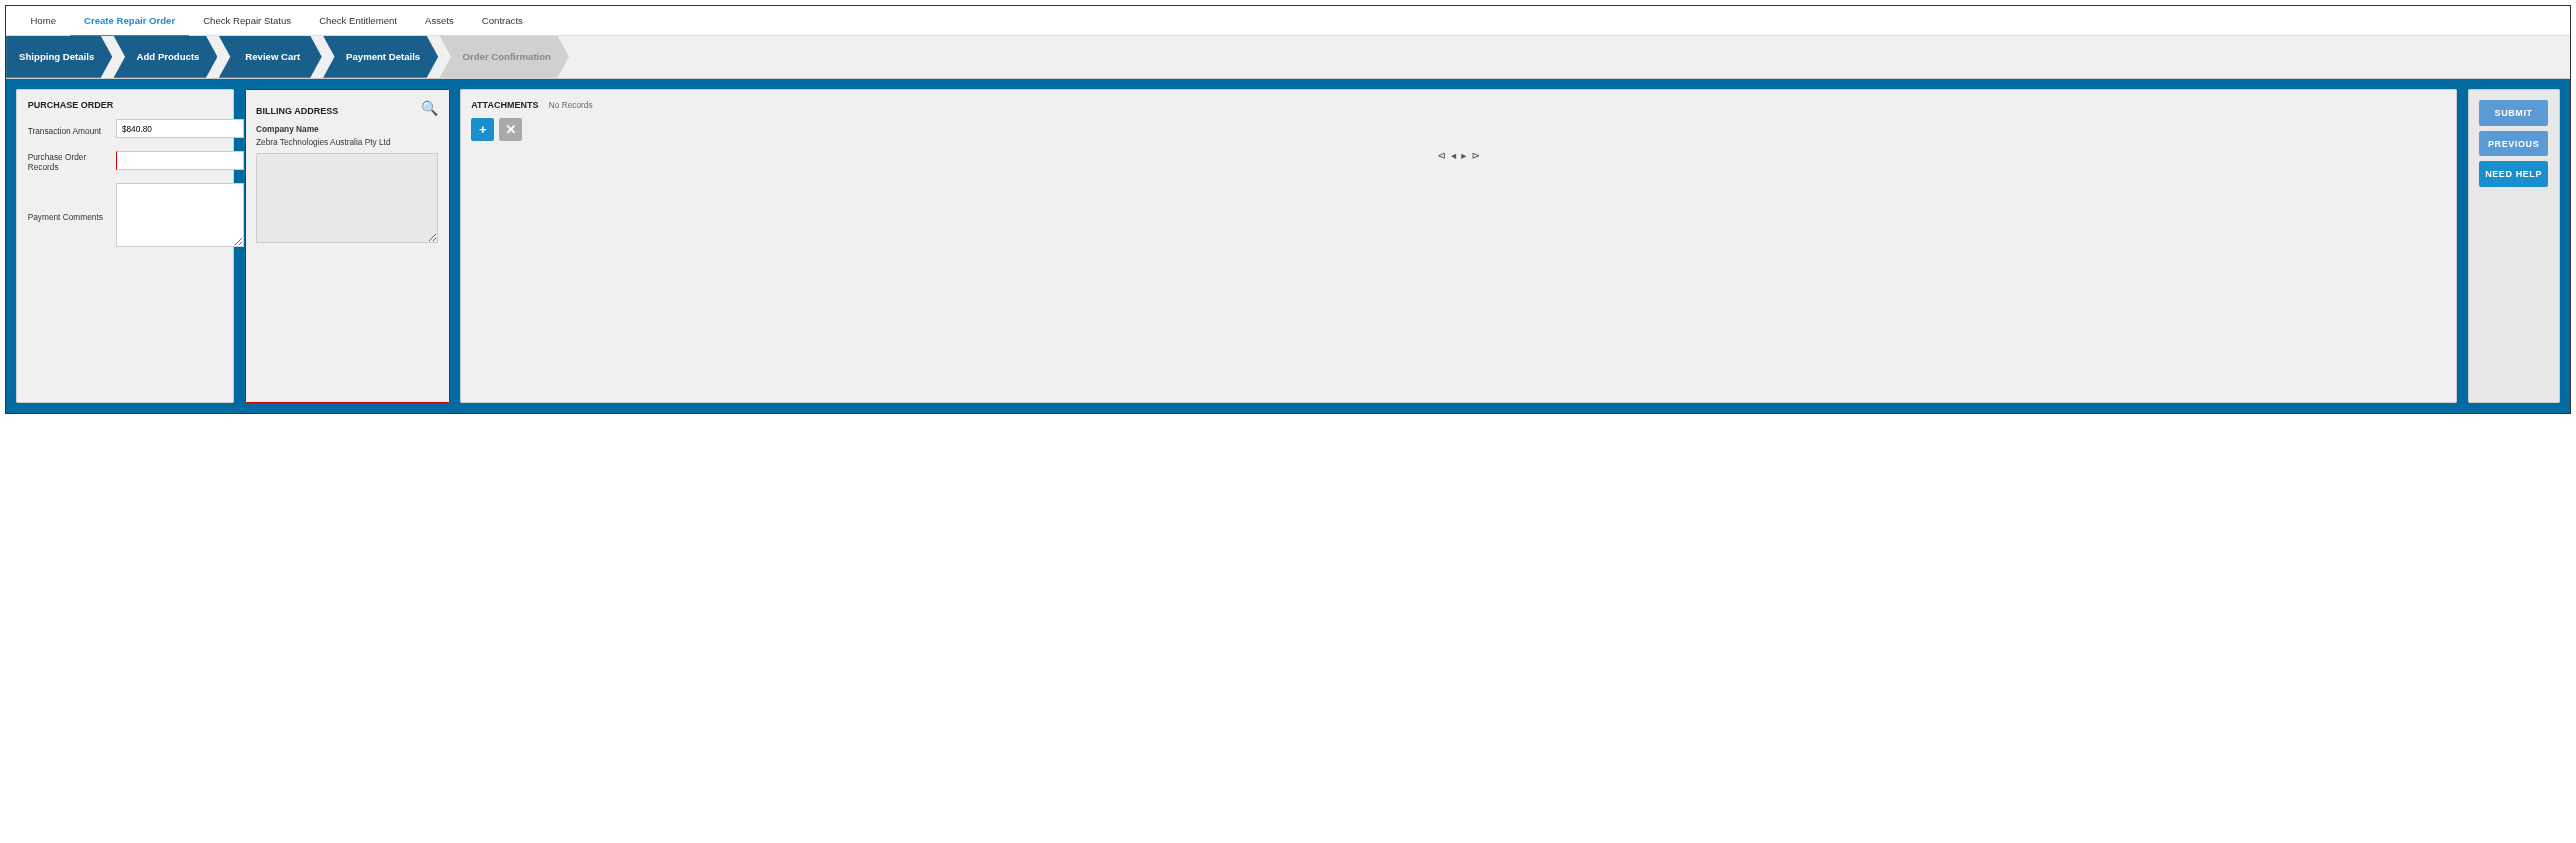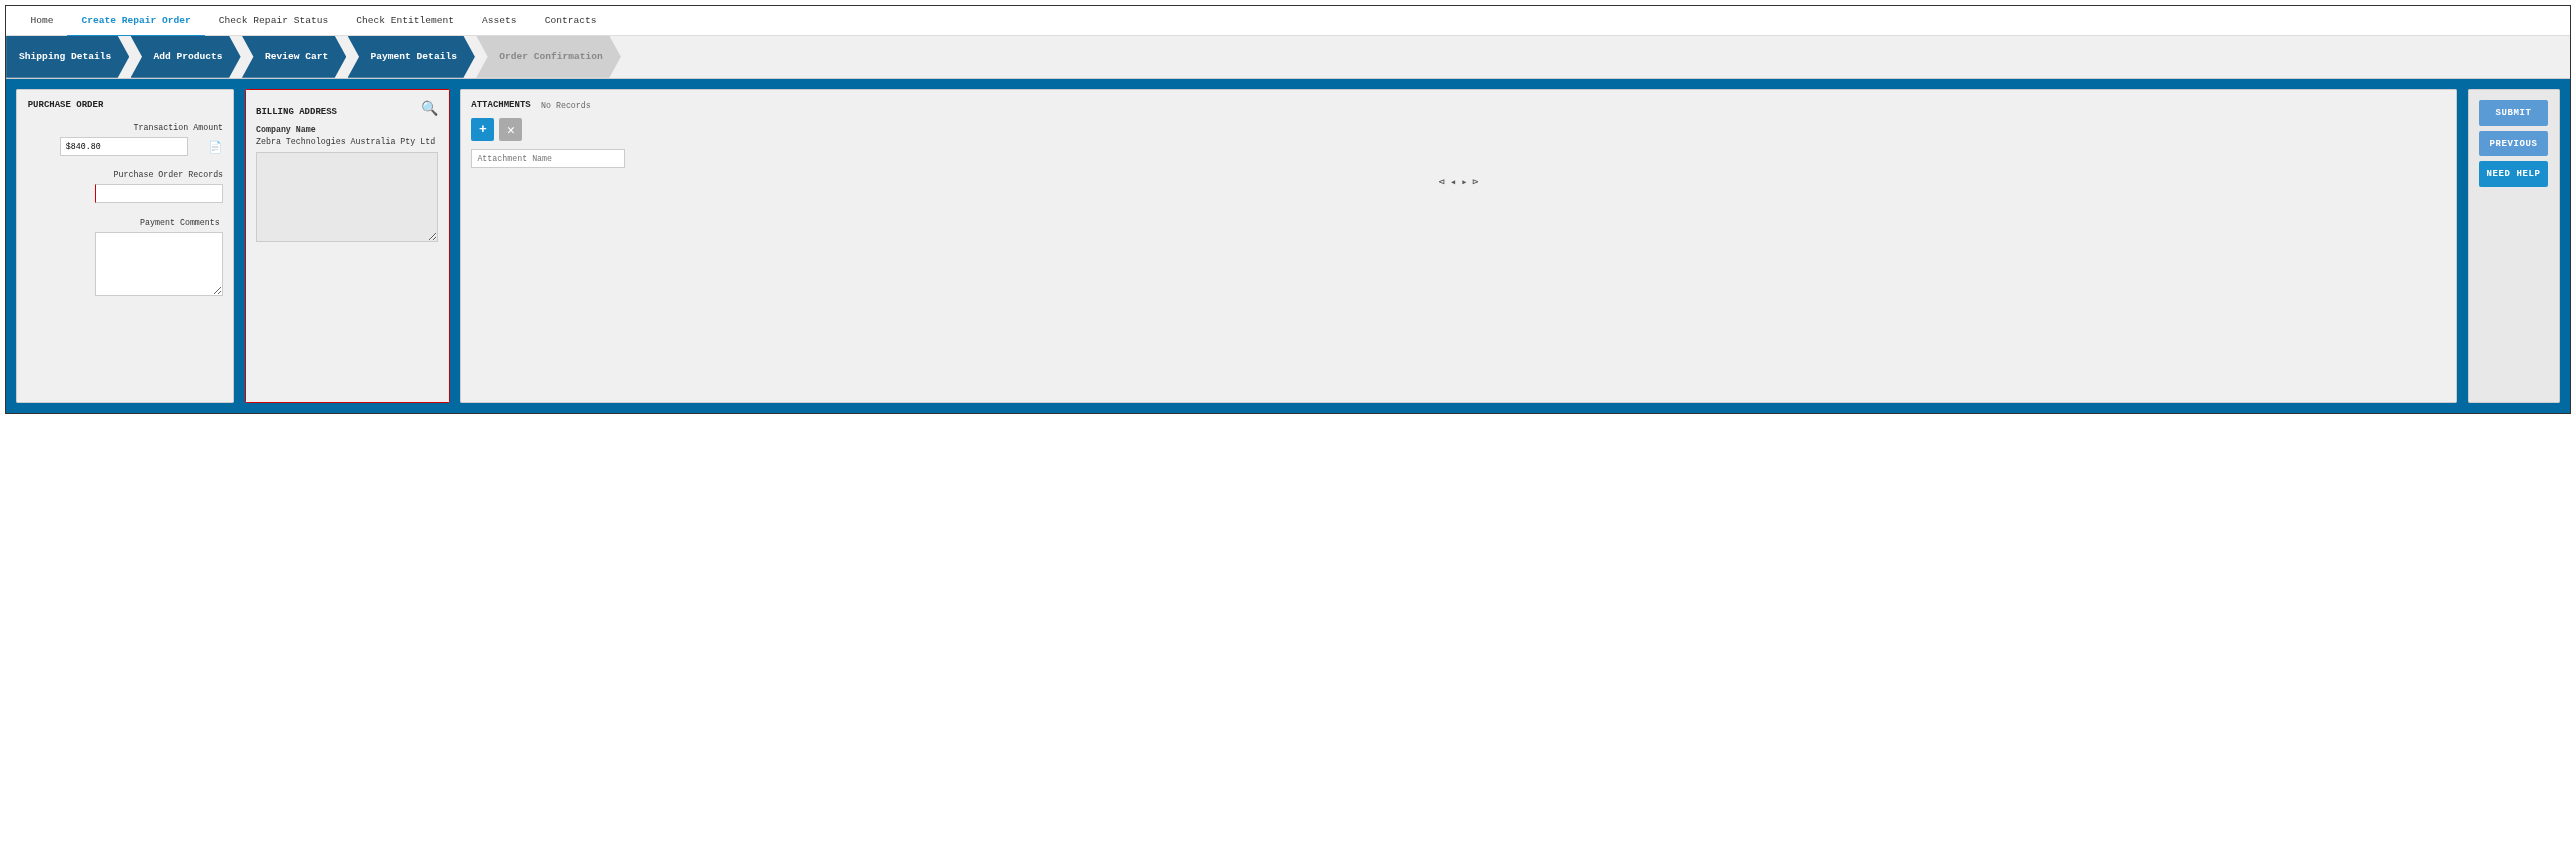--- a/index.html
+++ b/index.html
@@ -1,15 +1,15 @@
 <!DOCTYPE html>
 <html style="font-size:10.3px"><head>
   <meta charset="utf-8">
   <style>
-    * { box-sizing: border-box; margin: 0; padding: 0; font-family: Liberation Mono, monospace; }
+    * { box-sizing: border-box; margin: 0; padding: 0; }
     body {
       font-family: Arial, sans-serif;
       font-size: 8.3px;
       background: #fff;
     }
 
     
     .top-nav {
       display: flex;
       align-items: center;
@@ -94,24 +94,23 @@
     }
 
     
     .purchase-order-panel {
       width: 218px;
       flex-shrink: 0;
     }
 
     .form-row {
       display: flex;
-      align-items: flex-end;
+      align-items: center;
       margin-bottom: 10.3px;
       gap: 5.1px;
-      flex-direction: column;
     }
 
     .form-label {
       font-size: 8.3px;
       color: #333;
       font-weight: normal;
       min-width: 83px;
       padding-top: 3.8px;
     }
 
@@ -368,23 +367,20 @@
 
     <div class="panel attachments-panel">
       <div class="attachments-header">
         <div class="panel-title" style="margin-bottom:0;">ATTACHMENTS</div>
         <span class="no-records-text">No Records</span>
       </div>
       <div class="attachment-buttons">
         <button class="attach-btn attach-btn-add">+</button>
         <button class="attach-btn attach-btn-remove">✕</button>
       </div>
-      <div>
-        <input class="attachment-name-field" type="text" placeholder="Attachment Name" style="">
-      </div>
       <div class="pagination-bar">
         <span>⊲</span>
         <span>◂</span>
         <span>▸</span>
         <span>⊳</span>
       </div>
     </div>
 
     <div class="action-panel">
       <button class="action-btn btn-submit">SUBMIT</button>

